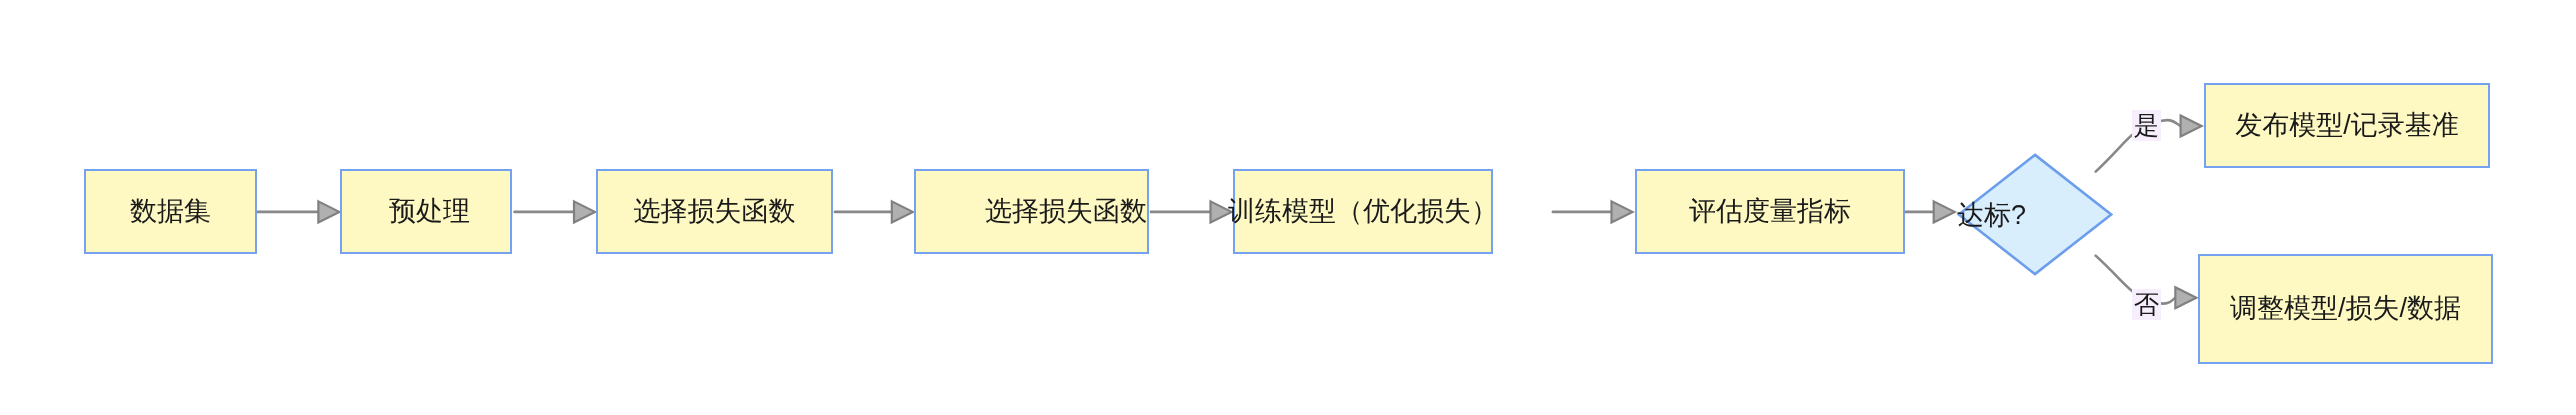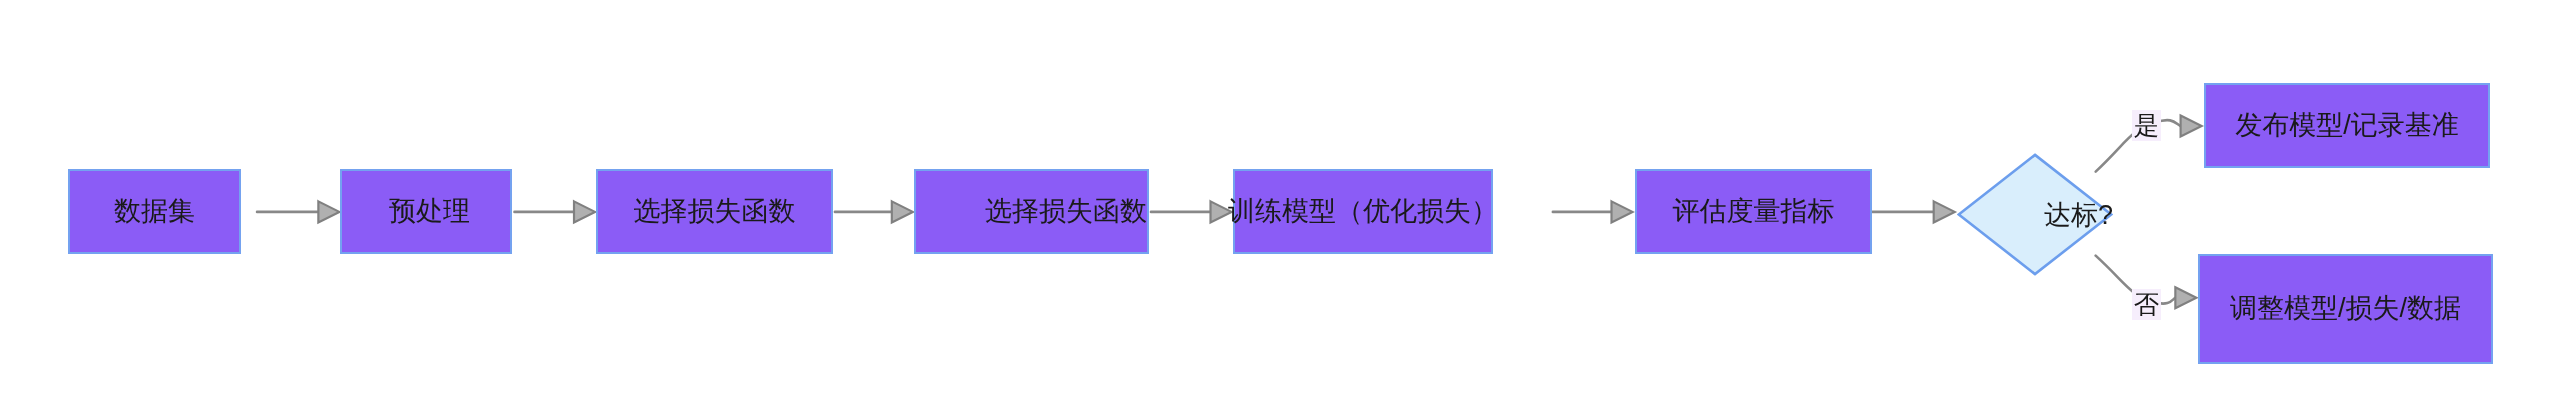--- a/index.html
+++ b/index.html
@@ -33,21 +33,21 @@
   }
   .edge-head {
     fill: #b0b0b0;
     stroke: #808080;
     stroke-width: 2.5;
     stroke-linejoin: miter;
   }
   .node {
     position: absolute;
     box-sizing: border-box;
-    background: #8b5cf6;
+    background: #fef9c3;
     border: 2.6px solid #74a2f0;
     display: flex;
     align-items: center;
     justify-content: center;
     text-align: center;
     color: #1a1a1a;
     font-size: 27px;
     line-height: 1.25;
     font-family: "Liberation Sans", "DejaVu Sans", sans-serif;
     white-space: nowrap;
@@ -67,21 +67,21 @@
     stroke-linejoin: miter;
   }
   .diamond-label {
     position: absolute;
     left: 0;
     top: 0;
     width: 100%;
     height: 100%;
     display: flex;
     align-items: center;
-    justify-content: flex-end;
+    justify-content: flex-start;
     font-size: 27px;
     color: #1a1a1a;
     white-space: nowrap;
     pointer-events: none;
   }
   .edge-label {
     position: absolute;
     background: #f6eefc;
     color: #1a1a1a;
     font-size: 25.4px;
@@ -132,41 +132,41 @@
       <path class="edge-line" d="M 2392,196 C 2430,160 2430,150 2460,140 C 2480,133 2483,141 2489,144"></path>
       <polygon class="edge-head" points="2489,132 2513,144 2489,156"></polygon>
     </g>
 
     <g>
       <path class="edge-line" d="M 2392,292 C 2428,325 2430,336 2458,345 C 2476,350 2479,343 2483,340"></path>
       <polygon class="edge-head" points="2483,328 2507,340 2483,352"></polygon>
     </g>
   </svg>
 
-  <div class="node" style="left:68px; top:169px; width:173px; height:85px;">
+  <div class="node" style="left:84px; top:169px; width:173px; height:85px;">
     <span>数据集</span>
   </div>
 
   <div class="node" style="left:340px; top:169px; width:172px; height:85px;padding-left:7px;">
     <span>预处理</span>
   </div>
 
   <div class="node" style="left:596px; top:169px; width:237px; height:85px;">
     <span>选择损失函数</span>
   </div>
 
   <div class="node" style="left:914px; top:169px; width:235px; height:85px;justify-content:flex-end;">
     <span>选择损失函数</span>
   </div>
 
   <div class="node" style="left:1233px; top:169px; width:260px; height:85px;">
     <span>训练模型（优化损失）</span>
   </div>
 
-  <div class="node" style="left:1635px; top:169px; width:237px; height:85px;">
+  <div class="node" style="left:1635px; top:169px; width:270px; height:85px;">
     <span>评估度量指标</span>
   </div>
 
   <div class="diamond-wrap" style="left:1957px; top:153px; width:156px; height:123px;">
     <svg class="diamond-shape" width="156" height="123" viewBox="0 0 178 140">
       <polygon points="89,2 176,70 89,138 2,70"></polygon>
     </svg>
     <div class="diamond-label">
       <span>达标?</span>
     </div>

